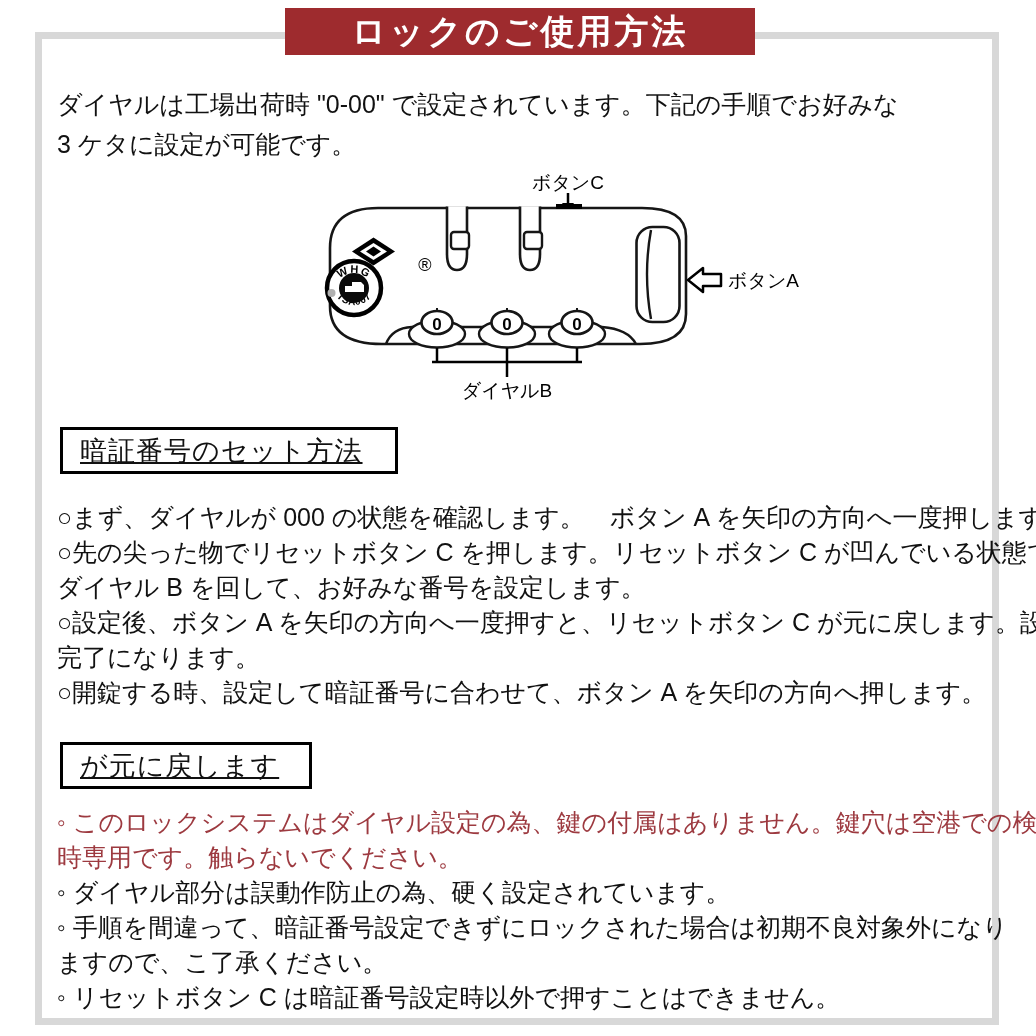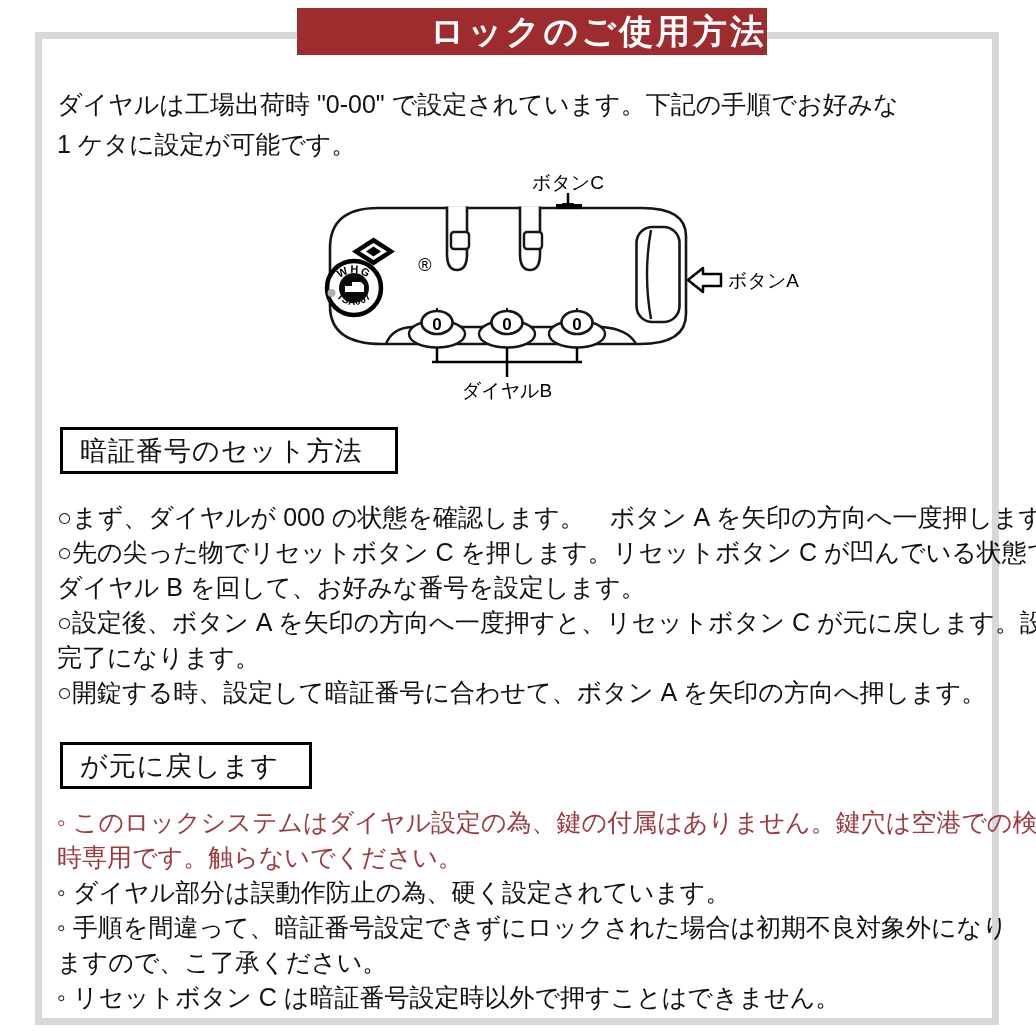--- a/index.html
+++ b/index.html
@@ -7,44 +7,44 @@
     --note-red:#9d3a40;
     --frame:#d8d8d8;
     --ink:#1c1c1c;
   }
   *{margin:0;padding:0;box-sizing:border-box;}
   html,body{background:#fff;}
   body{font-family:"Liberation Sans","DejaVu Sans",sans-serif;color:var(--ink);}
   .page{position:relative;width:1036px;height:1036px;background:#fff;overflow:hidden;}
   .frame{position:absolute;left:35px;top:32px;width:964px;height:993px;border:7px solid var(--frame);}
   .banner{position:absolute;left:285px;top:8px;width:470px;height:47px;background:var(--banner-bg);
-          color:#fff;font-size:34px;font-weight:bold;text-align:right;line-height:47px;letter-spacing:3px;margin-left:12px;}
+          color:#fff;font-size:34px;font-weight:bold;text-align:center;line-height:47px;letter-spacing:3px;}
   .intro{position:absolute;left:57px;top:84px;font-size:25px;line-height:40px;color:#111;white-space:nowrap;}
   .secbox{position:absolute;border:3px solid #000;background:#fff;font-size:27px;color:#111;
-          display:flex;align-items:center;padding-left:17px;letter-spacing:1px;}
+          display:flex;align-items:center;padding-left:17px;letter-spacing:1px;text-decoration:underline;}
   .secbox.s1{left:60px;top:427px;width:338px;height:47px;}
   .secbox.s2{left:60px;top:742px;width:252px;height:47px;}
   .list1{position:absolute;left:57px;top:500px;font-size:25px;line-height:35px;color:#111;white-space:nowrap;}
   .notes{position:absolute;left:57px;top:805px;font-size:25px;line-height:35px;color:#111;white-space:nowrap;}
   .red{color:var(--note-red);}
   svg text{font-family:"Liberation Sans","DejaVu Sans",sans-serif;}
   .diagram{position:absolute;left:300px;top:160px;}
 </style>
 </head>
 <body>
 
 <div class="page">
 
   <div class="frame"></div>
 
   <div class="banner">ロックのご使用方法</div>
 
   <div class="intro">
     <div>ダイヤルは工場出荷時 "0-00" で設定されています。下記の手順でお好みな</div>
-    <div>1 ケタに設定が可能です。</div>
+    <div>3 ケタに設定が可能です。</div>
   </div>
 
   <svg class="diagram" width="500" height="245" viewBox="0 0 500 245">
 
     <text x="268" y="29" font-size="19" text-anchor="middle">ボタンC</text>
     <line x1="268" y1="33" x2="268" y2="44" stroke="#000" stroke-width="2.5"></line>
     <polygon points="262,43 274,43 268,52" fill="#000"></polygon>
 
     <path d="M 78 48 H 342 Q 386 48 386 76 V 154 Q 386 184 340 184 H 82 Q 30 184 30 146 V 88 Q 30 48 78 48 Z" fill="#fff" stroke="#161616" stroke-width="2.6" stroke-linejoin="round"></path>
 

